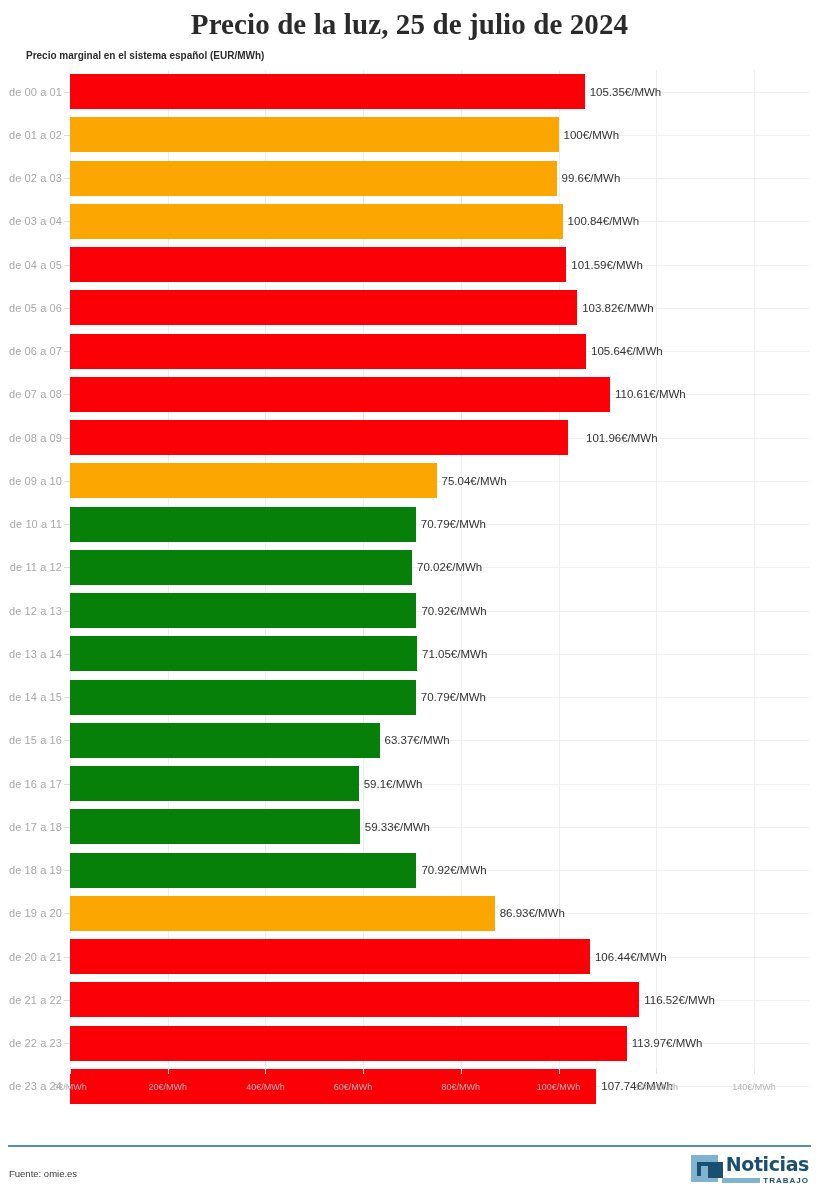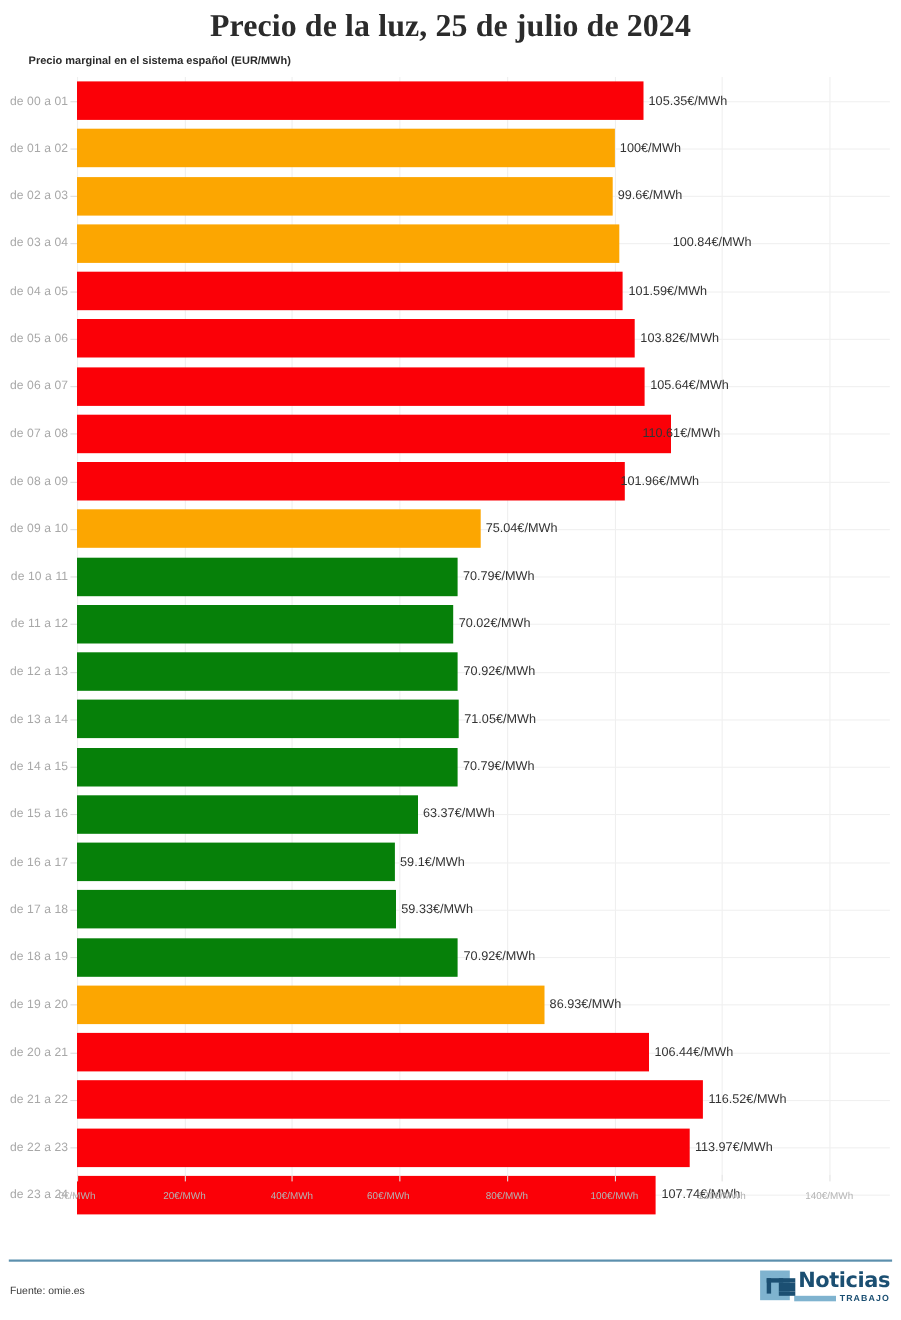--- a/index.html
+++ b/index.html
@@ -272,21 +272,21 @@
           <div class="cat-label">de 02 a 03</div>
           <div class="tickmark"></div>
           <div class="bar" title="99.6€/MWh" style="width: 486.546px; background: rgb(252, 166, 1);"></div>
           <div class="val-label" style="left: 556.546px;">99.6€/MWh</div>
         </div>
         <div class="row" style="height: 43.25px;">
           <div class="row-line"></div>
           <div class="cat-label">de 03 a 04</div>
           <div class="tickmark"></div>
           <div class="bar" title="100.84€/MWh" style="width: 492.603px; background: rgb(252, 166, 1);"></div>
-          <div class="val-label" style="left: 562.603px; margin-left: 44px;">100.84€/MWh</div>
+          <div class="val-label" style="left: 562.603px;">100.84€/MWh</div>
         </div>
         <div class="row" style="height: 43.25px;">
           <div class="row-line"></div>
           <div class="cat-label">de 04 a 05</div>
           <div class="tickmark"></div>
           <div class="bar" title="101.59€/MWh" style="width: 496.267px; background: rgb(251, 0, 7);"></div>
           <div class="val-label" style="left: 566.267px;">101.59€/MWh</div>
         </div>
         <div class="row" style="height: 43.25px;">
           <div class="row-line"></div>
@@ -300,28 +300,28 @@
           <div class="cat-label">de 06 a 07</div>
           <div class="tickmark"></div>
           <div class="bar" title="105.64€/MWh" style="width: 516.051px; background: rgb(251, 0, 7);"></div>
           <div class="val-label" style="left: 586.051px;">105.64€/MWh</div>
         </div>
         <div class="row" style="height: 43.25px;">
           <div class="row-line"></div>
           <div class="cat-label">de 07 a 08</div>
           <div class="tickmark"></div>
           <div class="bar" title="110.61€/MWh" style="width: 540.33px; background: rgb(251, 0, 7);"></div>
-          <div class="val-label" style="left: 579px;">110.61€/MWh</div>
+          <div class="val-label" style="left: 610px;">110.61€/MWh</div>
         </div>
         <div class="row" style="height: 43.25px;">
           <div class="row-line"></div>
           <div class="cat-label">de 08 a 09</div>
           <div class="tickmark"></div>
           <div class="bar" title="101.96€/MWh" style="width: 498.075px; background: rgb(251, 0, 7);"></div>
-          <div class="val-label" style="left: 552px; padding-left: 12px;">101.96€/MWh</div>
+          <div class="val-label" style="left: 574px; padding-left: 12px;">101.96€/MWh</div>
         </div>
         <div class="row" style="height: 43.25px;">
           <div class="row-line"></div>
           <div class="cat-label">de 09 a 10</div>
           <div class="tickmark"></div>
           <div class="bar" title="75.04€/MWh" style="width: 366.57px; background: rgb(252, 166, 1);"></div>
           <div class="val-label" style="left: 436.57px;">75.04€/MWh</div>
         </div>
         <div class="row" style="height: 43.25px;">
           <div class="row-line"></div>

